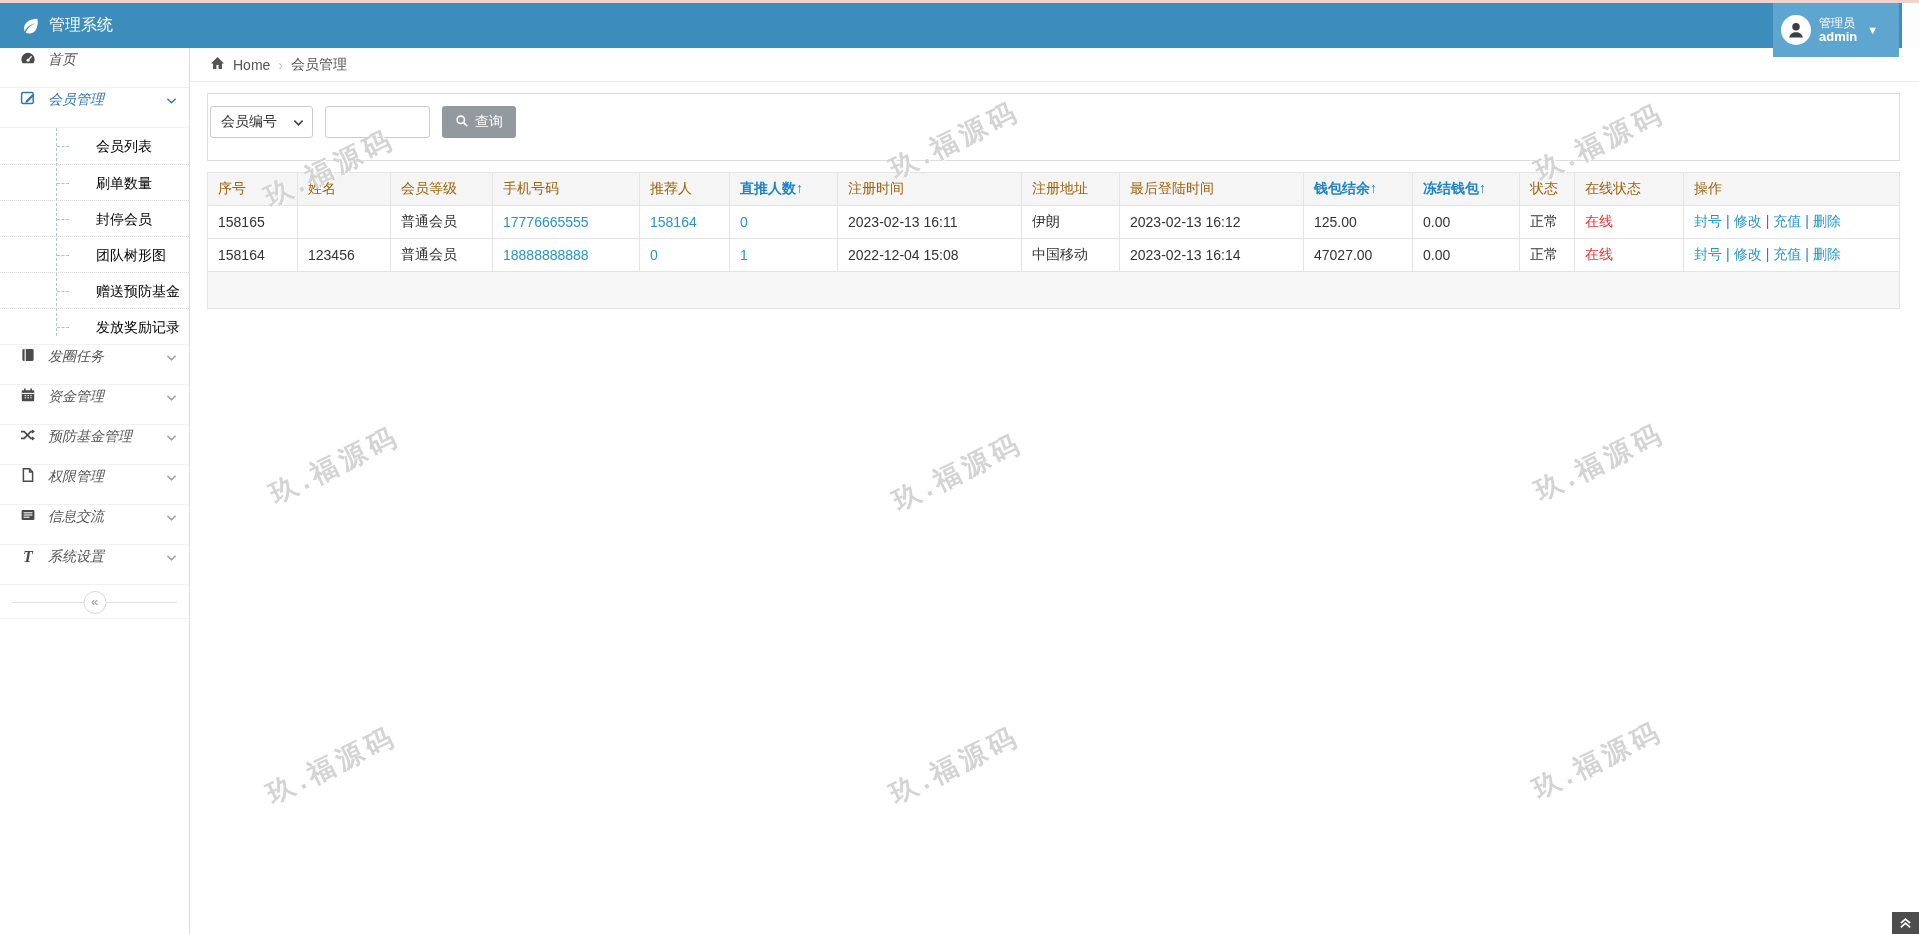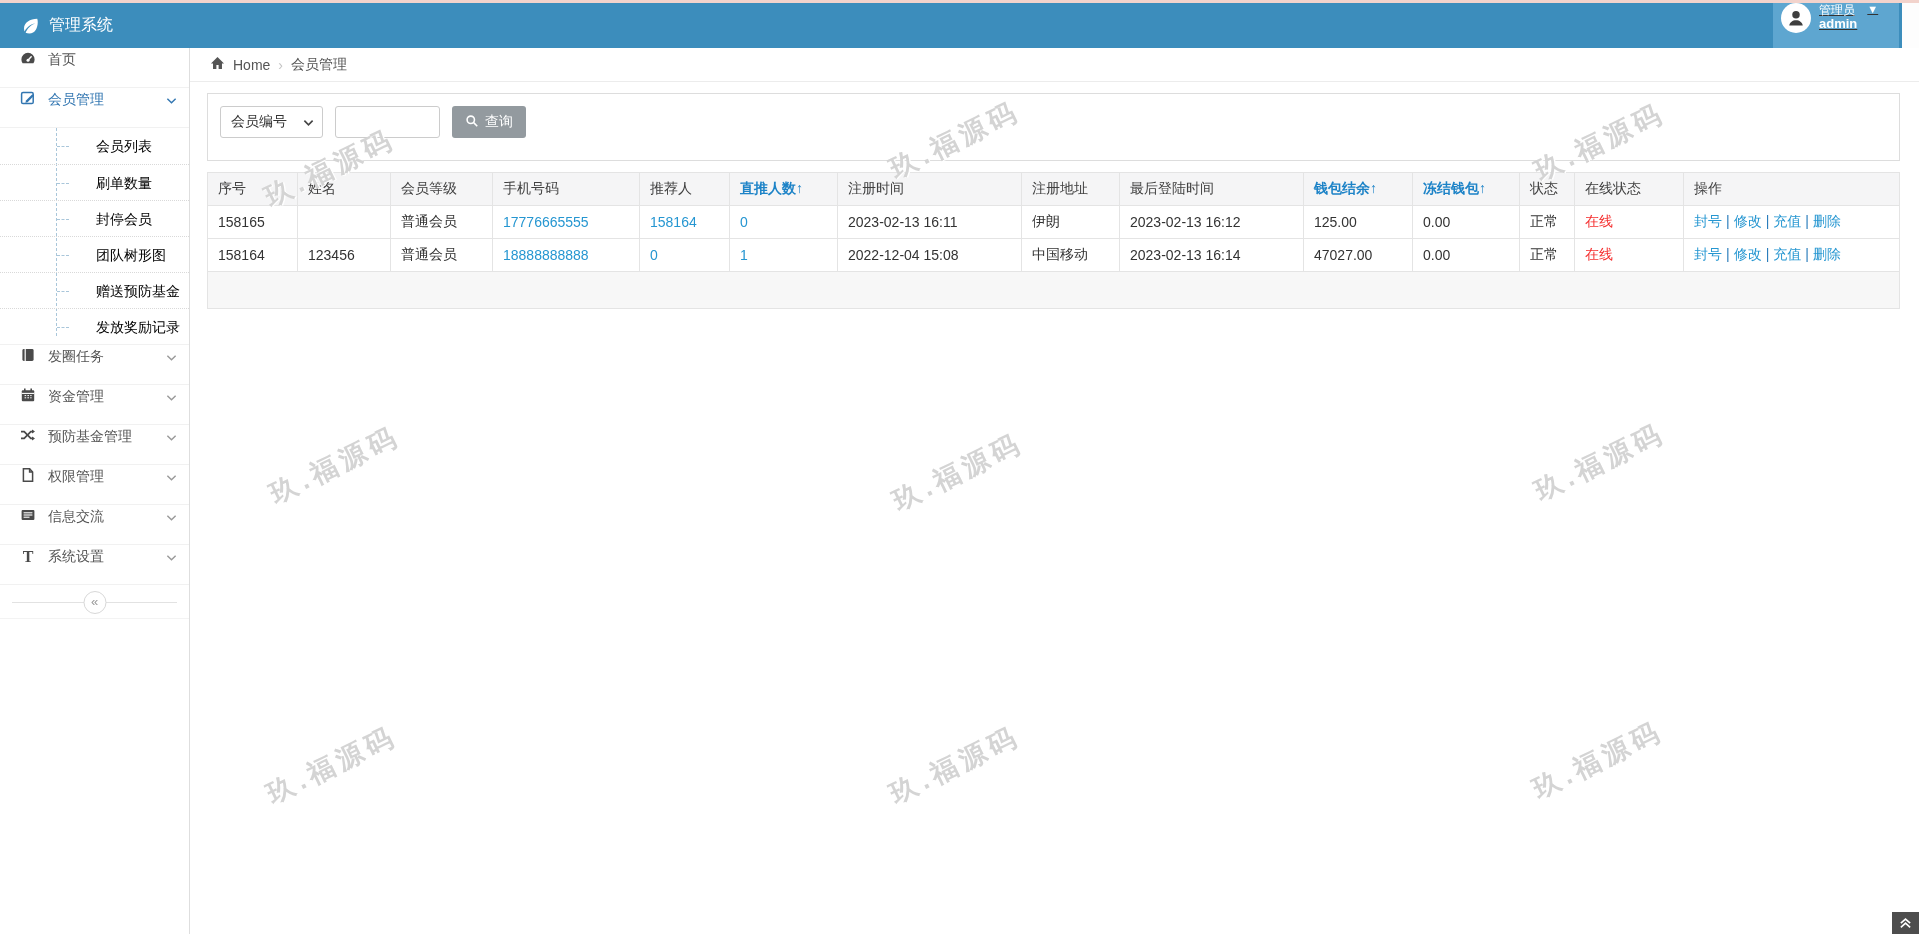--- a/index.html
+++ b/index.html
@@ -7,33 +7,33 @@
   body { position:relative; overflow:hidden; background:#fff;
          font-family:"Liberation Sans","DejaVu Sans",sans-serif; font-size:14px; color:#333; }
 
   
   .top-strip { position:absolute; top:0; left:0; width:1919px; height:3px; background:#f2d3cc; z-index:40; }
   .header { position:absolute; top:3px; left:0; width:1902px; height:45px; background:#3c8dbc; z-index:30; }
   .right-gap { position:absolute; top:3px; right:0; width:17px; height:45px; background:#fdfdfd; z-index:29; }
   .brand { position:absolute; left:20px; top:0; height:45px; display:flex; align-items:center; gap:9px;
            color:#fff; font-size:16px; }
   .brand svg { display:block; }
-  .user-panel { position:absolute; right:3px; top:0; height:45px; width:126px; background:#5ea6d0;
-                display:flex; padding:0 8px; gap:8px; cursor:pointer;text-decoration:underline; }
+  .user-panel { position:absolute; right:3px; top:0; height:54px; width:126px; background:#5ea6d0;
+                display:flex; align-items:center; padding:0 8px; gap:8px; cursor:pointer; }
   .avatar { width:30px; height:30px; border-radius:50%; background:#fff; flex:0 0 auto;
             display:flex; align-items:center; justify-content:center; }
   .user-text { color:#fff; font-size:12px; line-height:14px; }
   .user-text .uname { font-weight:bold; font-size:13px; }
   .caret { color:#fff; font-size:11px; margin-left:2px; }
 
   
   .sidebar { position:absolute; top:48px; left:0; width:190px; bottom:0; background:#fff;
              border-right:1px solid #dedede; z-index:20; }
   .nav-item { height:40px; display:flex; align-items:center; gap:12px; padding:0 12px 16px 20px;
-              border-bottom:1px solid #f1f1f1; color:#555; cursor:pointer; }
+              border-bottom:1px solid #f1f1f1; color:#555; cursor:pointer;font-style:italic; }
   .nav-item .ilabel { flex:1; }
   .nav-item svg { flex:0 0 auto; }
   .nav-item.active { color:#3276b1; }
   .chev { flex:0 0 auto; }
   .submenu { list-style:none; position:relative; border-bottom:1px solid #f1f1f1; }
   .submenu::before { content:""; position:absolute; left:56px; top:0; bottom:8px; border-left:1px dashed #a9c6da; }
   .submenu li { position:relative; height:36px; line-height:36px; padding-left:96px; color:#000000; cursor:pointer; }
   .submenu li + li { border-top:1px dotted #d9d9d9; }
   .submenu li::before { content:""; position:absolute; left:57px; top:18px; width:12px; border-top:1px dashed #a9c6da; }
   .collapse-row { position:relative; height:32px; margin-top:2px; border-bottom:1px solid #f3f3f3; }
@@ -41,33 +41,33 @@
   .collapse-btn { position:absolute; left:50%; top:4px; transform:translateX(-50%);
                   width:23px; height:23px; border-radius:50%; border:1px solid #d8d8d8; background:#fff;
                   color:#999; font-size:13px; text-align:center; line-height:20px; cursor:pointer; }
 
   
   .main { position:absolute; left:190px; top:48px; right:0; bottom:0; background:#fff; }
   .breadcrumb { height:34px; display:flex; align-items:center; gap:8px; padding-left:20px;
                 border-bottom:1px solid #ececec; color:#555; }
   .breadcrumb .sep { color:#c4c4c4; }
 
-  .search-panel { margin:11px 19px 0 17px; border:1px solid #ddd; padding:12px 14px 22px 12px;
+  .search-panel { margin:11px 19px 0 17px; border:1px solid #ddd; padding:12px 14px 22px 2px;
                   display:flex; align-items:center; gap:12px; }
   .fake-select { width:103px; height:32px; border:1px solid #ccc; border-radius:3px; background:#fff;
                  display:flex; align-items:center; justify-content:space-between; padding:0 8px 0 10px;
                  color:#333; cursor:pointer; }
   .search-input { width:105px; height:32px; border:1px solid #ccc; border-radius:3px; padding:0 8px; font-size:14px; }
   .search-btn { height:32px; padding:0 13px; background:#939a9f; color:#fff; border:none; border-radius:3px;
                 display:flex; align-items:center; gap:6px; font-size:14px; cursor:pointer; }
 
   .member-table { margin:11px 19px 0 17px; border-collapse:collapse; table-layout:fixed; width:1693px; }
   .member-table th, .member-table td { border:1px solid #e4e4e4; padding:7px 10px; text-align:left;
                                        font-weight:normal; white-space:nowrap; overflow:hidden; }
-  .member-table thead th { background:#f5f5f6; color:#404040; }
+  .member-table thead th { background:#f5f5f6; color:#a16207; }
   .member-table thead th.sortable { color:#1d83c7; font-weight:bold; cursor:pointer; }
   .member-table td { color:#333; background:#fff; }
   .member-table a { color:#2596d1; text-decoration:none; cursor:pointer; }
   .member-table td.online { color:#f53030; }
   .ops .sep { color:#2b7dbc; margin:0 4px; }
   .table-footer { margin:0 19px 0 17px; height:37px; background:#f7f7f7;
                   border:1px solid #e4e4e4; border-top:none; }
 
   
   .wm { position:absolute; z-index:50; pointer-events:none; transform:translate(-50%,-50%) rotate(-26deg);

